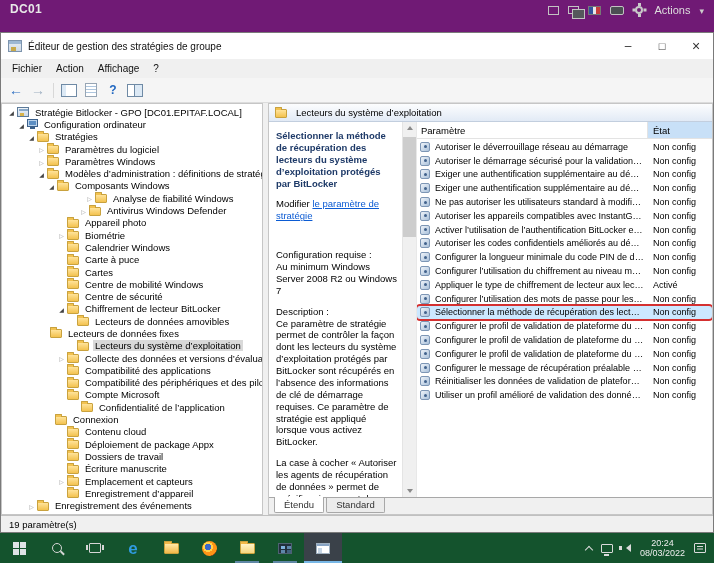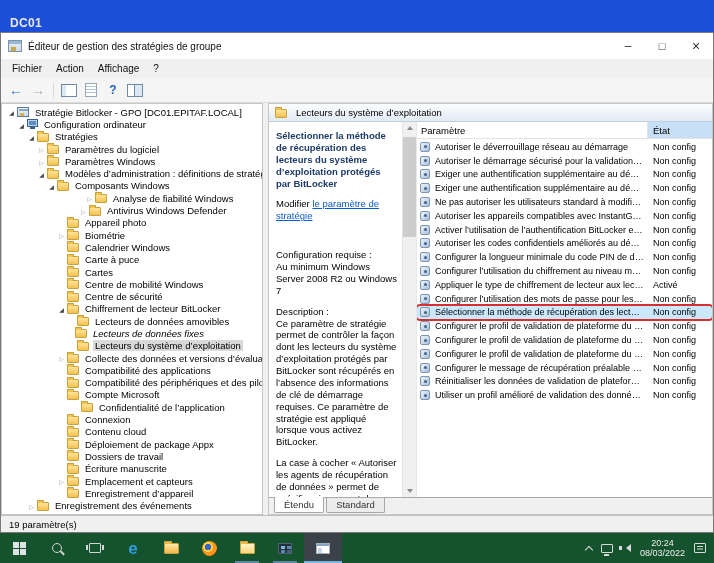--- a/index.html
+++ b/index.html
@@ -1,21 +1,21 @@
 <!DOCTYPE html>
 <html><head>
 <meta charset="utf-8">
 <style>
 *{margin:0;padding:0;box-sizing:border-box}
 html,body{width:714px;height:563px;overflow:hidden}
 body{font-family:"Liberation Sans","DejaVu Sans",sans-serif;font-size:10px;color:#000;background:#202020}
 .screen{position:relative;width:714px;height:563px;display:flex;flex-direction:column;background:#1b1b1b}
 
 
-.vm-bar{height:24px;flex:0 0 24px;background:#1d4ed8;display:flex;align-items:flex-start;padding:16px 10px;color:#e8e8e8}
+.vm-bar{height:24px;flex:0 0 24px;background:#701a75;display:flex;align-items:flex-end;padding:16px 10px;color:#e8e8e8}
 .vm-title{font-size:12px;font-weight:bold;letter-spacing:.3px}
 .vm-right{margin-left:auto;display:flex;align-items:center;gap:9px}
 .vmic{display:inline-block}
 .fullscreen-icon{width:11px;height:9px;border:1px solid #c2c2c2}
 .monitors-icon{width:11px;height:8px;border:1px solid #c2c2c2;position:relative}
 .monitors-icon::before{content:"";position:absolute;left:3px;top:2px;width:11px;height:8px;border:1px solid #c2c2c2;background:#55585c}
 .keyboard-layout-fr-icon{width:13px;height:9px;background:linear-gradient(90deg,#33539c 0 33%,#e8e8e8 33% 66%,#c63c3c 66%);border:1px solid #777}
 .keyboard-icon{width:14px;height:9px;border:1px solid #c2c2c2;border-radius:2px;background:#4c4f53}
 .gear{position:relative;width:12px;height:12px}
 .gear::before{content:"";position:absolute;inset:2px;border:2px solid #c9c9c9;border-radius:50%}
@@ -138,20 +138,31 @@
 .action-center-icon{width:12px;height:10px;border:1.5px solid #dadada;border-radius:1px;position:relative;margin-right:2px}
 .action-center-icon::before{content:"";position:absolute;left:1.5px;top:2px;width:6px;height:1px;background:#dadada;box-shadow:0 2.5px 0 #dadada}
 </style>
 </head>
 <body>
 
 <div class="screen">
 
   <div class="vm-bar">
     <span class="vm-title">DC01</span>
+    <div class="vm-right">
+      <span style="display: inline-flex; gap: 9px; align-items: center;">
+          <span class="vmic fullscreen-icon"></span>
+          <span class="vmic monitors-icon"></span>
+          <span class="vmic keyboard-layout-fr-icon"></span>
+          <span class="vmic keyboard-icon"></span>
+        </span>
+      <span class="gear"></span>
+      <span class="actions-label">Actions</span>
+      <span class="caret"></span>
+    </div>
   </div>
 
   <div class="app-window">
     <div class="titlebar">
       <span class="app-icon"></span>
       <span class="win-title">Éditeur de gestion des stratégies de groupe</span>
       <div class="win-controls">
         <span class="wc min"></span>
         <span class="wc max"></span>
         <span class="wc close"></span>
@@ -259,21 +270,21 @@
           <div class="tree-row" style="padding-left: 54px;">
             <span class="tw expanded"></span>
             <span class="ticon folder"></span>
             <span class="tlabel">Chiffrement de lecteur BitLocker</span>
           </div>
           <div class="tree-row" style="padding-left: 64px;">
             <span class="tw none"></span>
             <span class="ticon folder"></span>
             <span class="tlabel">Lecteurs de données amovibles</span>
           </div>
-          <div class="tree-row" style="padding-left: 62px; font-style: italic;">
+          <div class="tree-row" style="padding-left: 37px;">
             <span class="tw none"></span>
             <span class="ticon folder"></span>
             <span class="tlabel">Lecteurs de données fixes</span>
           </div>
           <div class="tree-row selected" style="padding-left: 64px;">
             <span class="tw none"></span>
             <span class="ticon folder"></span>
             <span class="tlabel">Lecteurs du système d’exploitation</span>
           </div>
           <div class="tree-row" style="padding-left: 54px;">
@@ -294,21 +305,21 @@
           <div class="tree-row" style="padding-left: 54px;">
             <span class="tw none"></span>
             <span class="ticon folder"></span>
             <span class="tlabel">Compte Microsoft</span>
           </div>
           <div class="tree-row" style="padding-left: 68px;">
             <span class="tw none"></span>
             <span class="ticon folder"></span>
             <span class="tlabel">Confidentialité de l’application</span>
           </div>
-          <div class="tree-row" style="padding-left: 54px;">
+          <div class="tree-row" style="padding-left: 42px;">
             <span class="tw none"></span>
             <span class="ticon folder"></span>
             <span class="tlabel">Connexion</span>
           </div>
           <div class="tree-row" style="padding-left: 54px;">
             <span class="tw none"></span>
             <span class="ticon folder"></span>
             <span class="tlabel">Contenu cloud</span>
           </div>
           <div class="tree-row" style="padding-left: 54px;">

